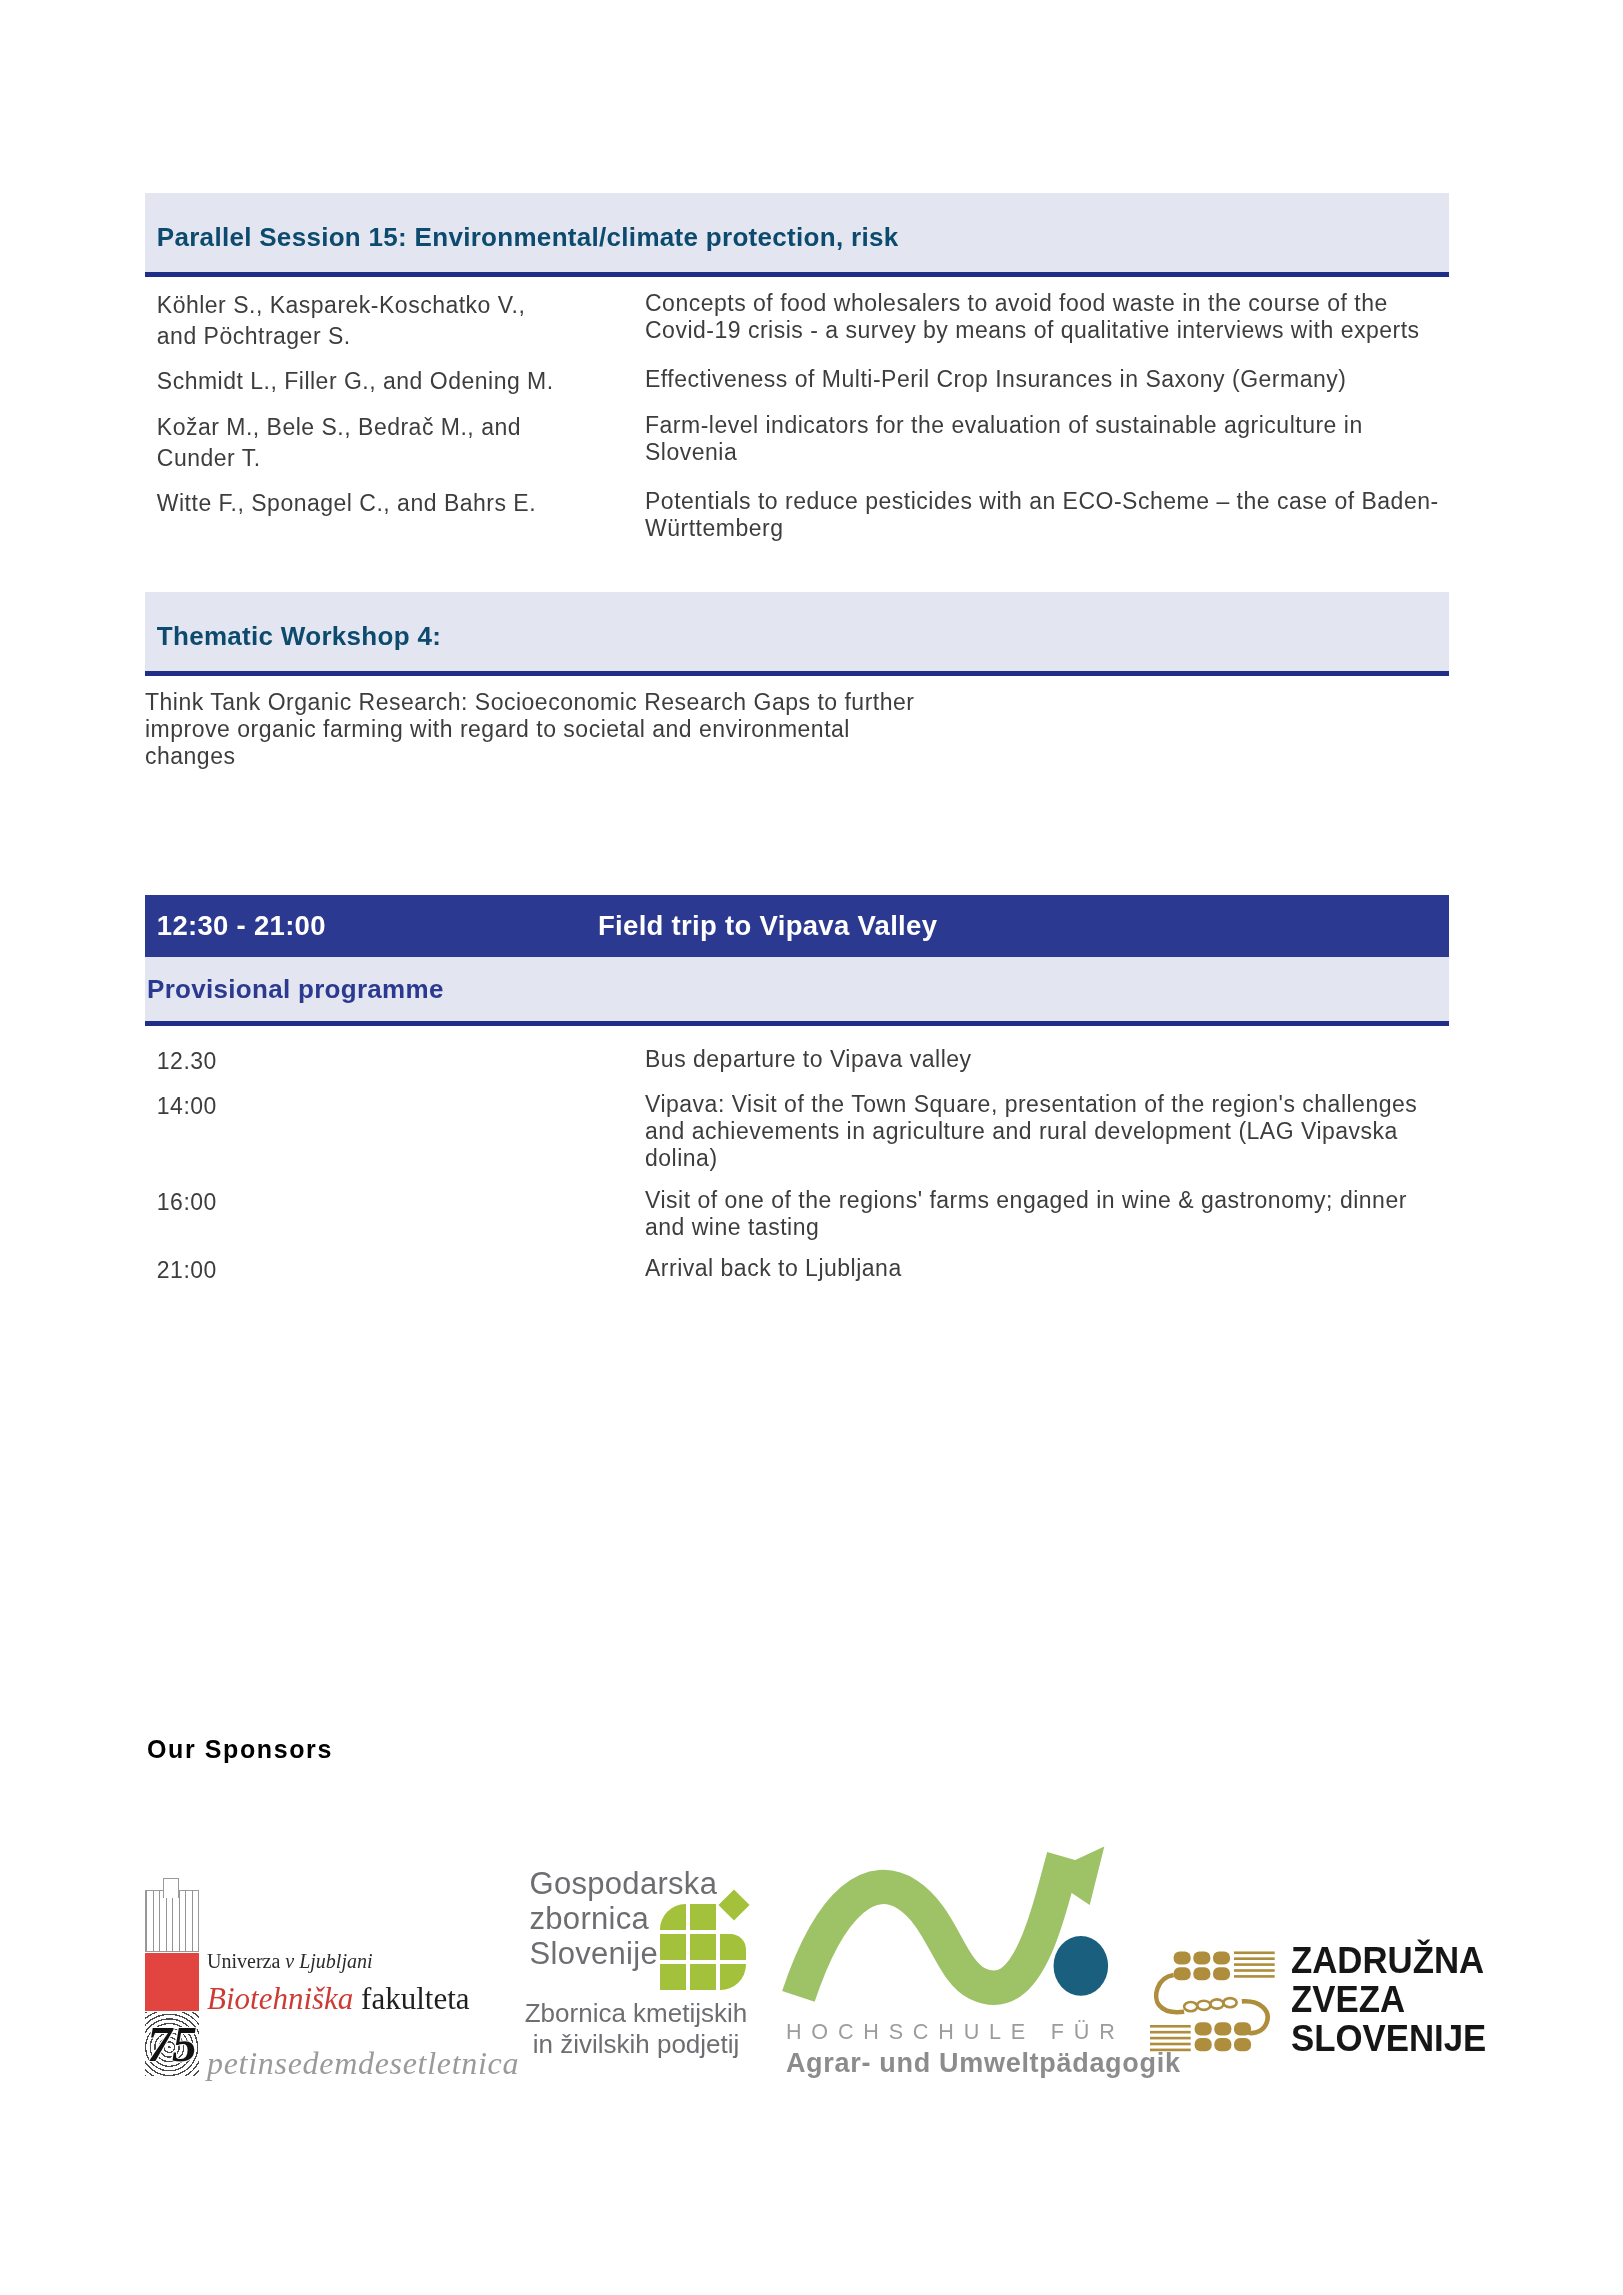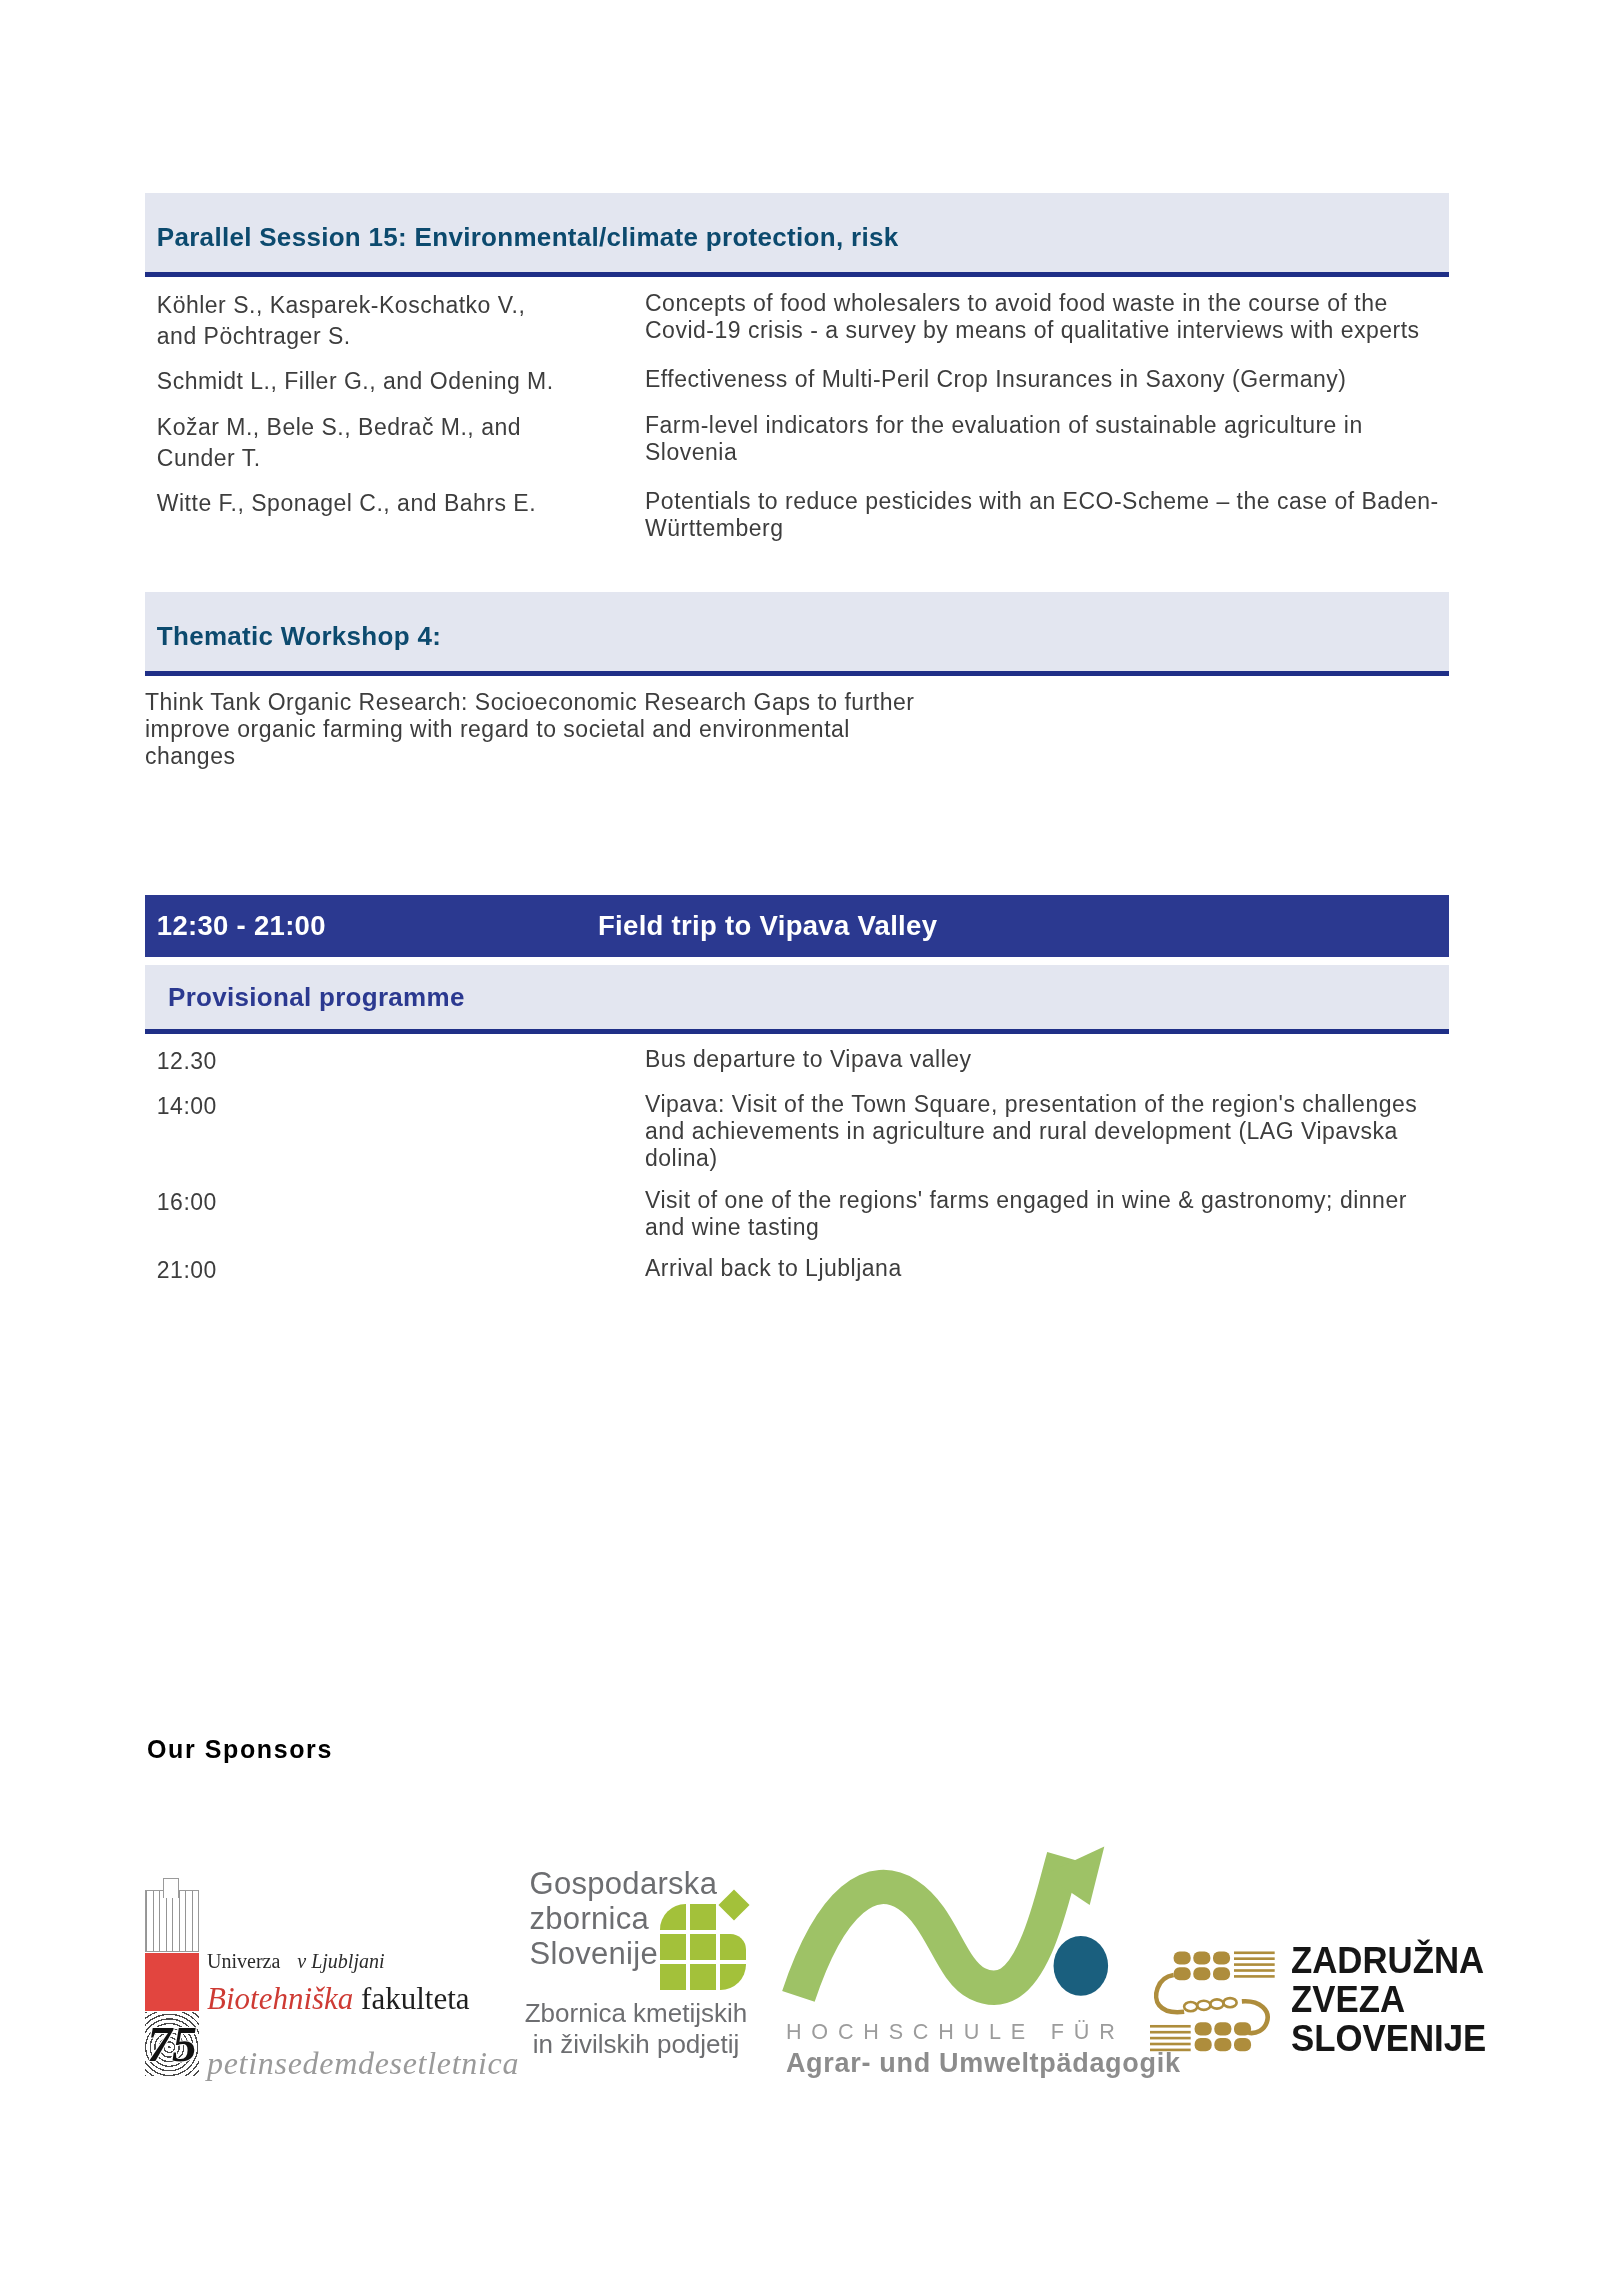--- a/index.html
+++ b/index.html
@@ -17,21 +17,21 @@
   .hbar-title { color:#0c4a6e; font-weight:bold; font-size:26px; letter-spacing:0.3px; }
   .hbar-dark {
     position:absolute; left:145px; top:895px; width:1304px; height:62px;
     background:#2b3990; display:flex; align-items:center;
     color:#ffffff; font-weight:bold; font-size:27.5px; letter-spacing:0.3px;
   }
   .hbar-dark .dtime { padding-left:11.8px; width:453px; }
   .hbar-sub {
     position:absolute; left:145px; top:957px; width:1304px; height:69px;
     background:#e3e6f0; border-bottom:5.2px solid #1f2f87;
-    display:flex; align-items:center; padding-left:23px;margin-top:8px;
+    display:flex; align-items:center; padding-left:2px;
   }
   .hbar-sub .stitle { color:#2b3990; font-weight:bold; font-size:26px; letter-spacing:0.3px; }
   
   .rows { position:absolute; left:145px; width:1304px; }
   .prow { display:flex; margin-bottom:14.4px;gap:47px; }
   .cauth {
     width:453px; padding-left:11.8px; font-size:23px; line-height:31px;
     letter-spacing:0.5px; white-space:pre-line; flex:none;
   }
   .cpaper {
@@ -60,21 +60,21 @@
     position:absolute; left:0; top:127px; width:54px; height:64px;
     background:repeating-radial-gradient(circle at 45% 55%, #4a4a4a 0 1.3px, #ffffff 1.3px 4.6px);
     display:flex; align-items:center; justify-content:center;
   }
   .ul-spiral span {
     font-family:"Liberation Serif", serif; font-style:italic; font-weight:bold;
     font-size:50px; color:#111;
     text-shadow:1.3px 0 0 #fff, -1.3px 0 0 #fff, 0 1.3px 0 #fff, 0 -1.3px 0 #fff;
   }
   .ul-line1 { position:absolute; left:62px; top:65px; font-family:"Liberation Serif", serif; font-size:20px; color:#2b2b2b; white-space:nowrap; }
-  .ul-line1 em { font-style:italic;margin-left:12px; }
+  .ul-line1 em { font-style:italic; }
   .ul-line2 { position:absolute; left:62px; top:96px; font-family:"Liberation Serif", serif; font-size:31px; white-space:nowrap;text-align:center; }
   .bf-red { color:#ce3b34; font-style:italic; }
   .bf-rest { color:#1f1f1f; }
   .ul-line3 {
     position:absolute; left:62px; top:160px; font-family:"Liberation Serif", serif;
     font-style:italic; font-size:32px; color:#9a9a9a; white-space:nowrap; letter-spacing:0.7px;
   }
   
   .gzs-name { position:absolute; left:6.5px; top:0; font-size:31px; line-height:35px; color:#6d6e71; letter-spacing:0.3px; }
   .gzs-icon { position:absolute; left:137px; top:38px; width:86px; height:86px; }

